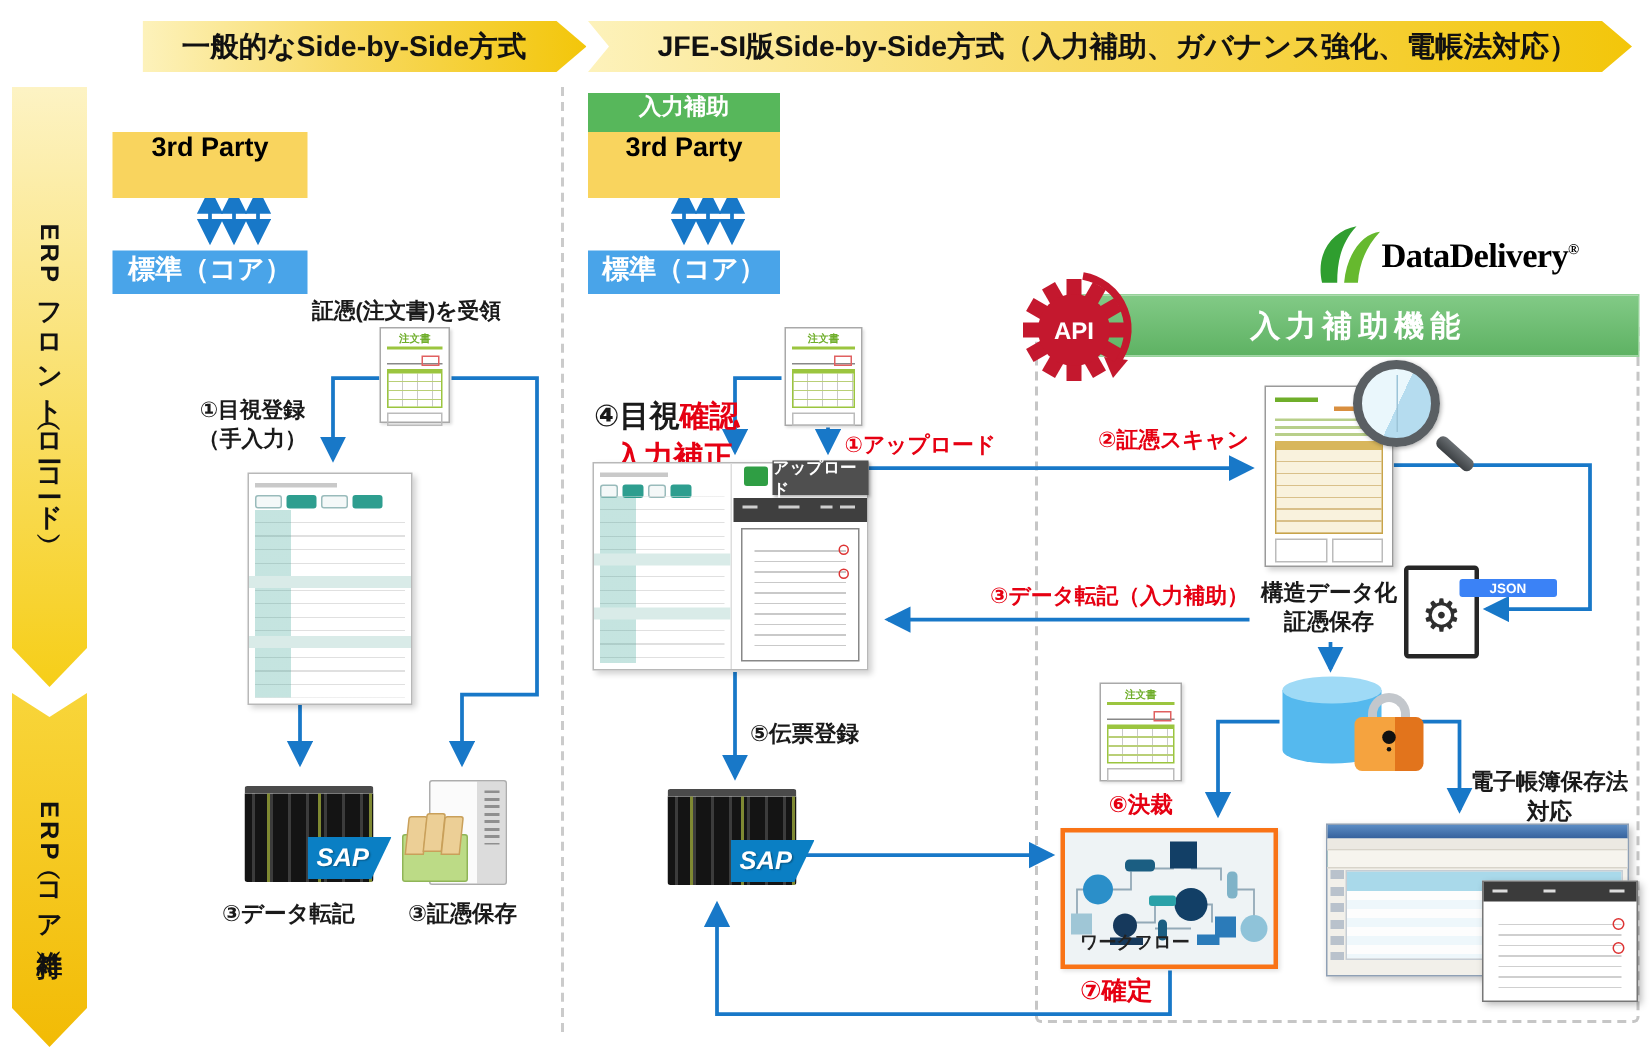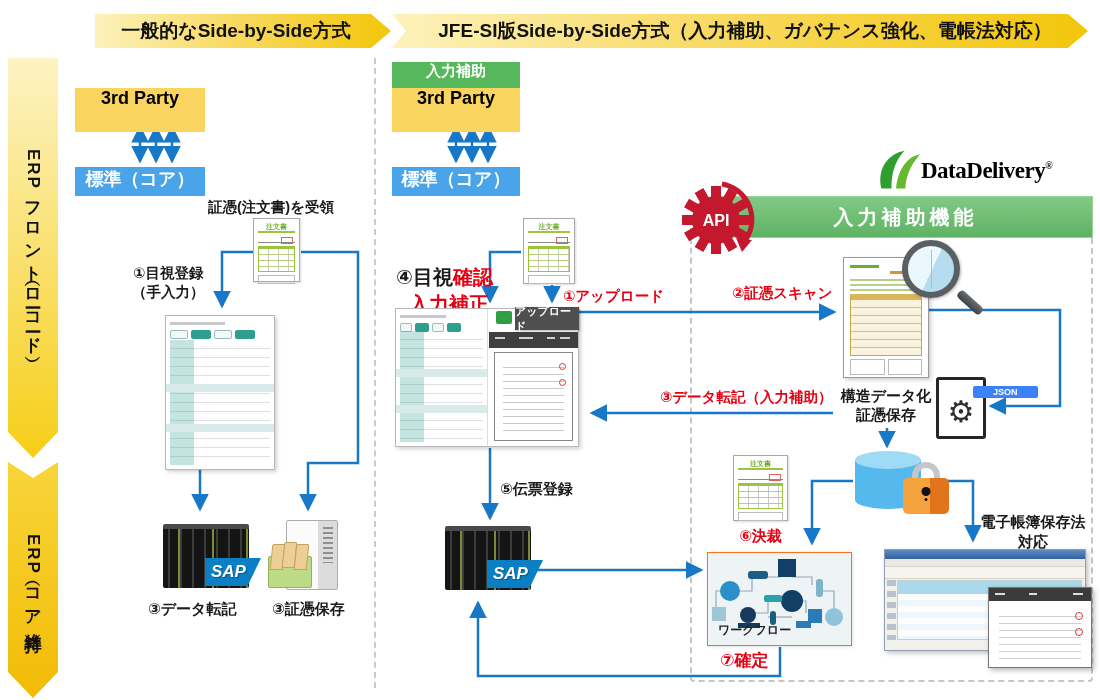--- a/index.html
+++ b/index.html
@@ -90,21 +90,21 @@
   .scan { position:absolute; background:#fff; border:1px solid #9a9a9a; box-shadow:2px 2px 4px rgba(0,0,0,.2); padding:5px 6px; }
   .scan .s1 { height:14px; background:
       linear-gradient(90deg,#6fae2a 0 40%,transparent 40%) 0 2px/100% 3px no-repeat,
       linear-gradient(90deg,transparent 0 55%,#d98f3f 55%) 0 8px/100% 3px no-repeat; }
   .scan .s2 { height:12px; background:repeating-linear-gradient(180deg,#b8cf8a 0 2px,transparent 2px 5px); margin-top:2px; }
   .scan .tbl { margin-top:3px; height:62px; border:1px solid #c8a44a; border-top:6px solid #d8b65c; background:
       repeating-linear-gradient(180deg,#f9f2dd 0 7px,#d9c08a 7px 8px); }
   .scan .s3 { margin-top:3px; height:16px; display:flex; gap:3px; }
   .scan .s3 i { display:block; flex:1; border:1px solid #bbb; }
   
-  .wf { position:absolute; background:#eef3f5; border:1px solid #f97316; box-shadow:1px 1px 3px rgba(0,0,0,.12); }
+  .wf { position:absolute; background:#eef3f5; border:3px solid #f97316; box-shadow:1px 1px 3px rgba(0,0,0,.12); }
   .wf .wlabel { position:absolute; left:10px; bottom:6px; font-size:12px; font-weight:bold; color:#222; }
   .tshot { position:absolute; background:#f2f0ea; border:1px solid #8fa0b5; box-shadow:2px 2px 5px rgba(0,0,0,.25); }
   .tshot .tb { height:9px; background:linear-gradient(180deg,#5b8cc4,#35619c); }
   .tshot .mb { height:8px; background:#ece9e2; border-bottom:1px solid #d8d4ca; }
   .tshot .tlb { height:12px; background:#f6f4ee; border-bottom:1px solid #d8d4ca; background-image:linear-gradient(90deg,#7aa ,transparent 0); }
   .tshot .body { position:absolute; left:12px; right:3px; top:30px; bottom:10px; background:
       linear-gradient(180deg,#a9d9ea 0 13px,transparent 13px),
       repeating-linear-gradient(180deg,#fdfdfd 13px,#fdfdfd 19px,#eef7fb 19px,#eef7fb 25px); border:1px solid #c6cdd4; }
   .tshot .rail-ic { position:absolute; left:2px; top:30px; bottom:10px; width:9px; background:
       repeating-linear-gradient(180deg,#b9c2cc 0 6px,transparent 6px 11px); }

